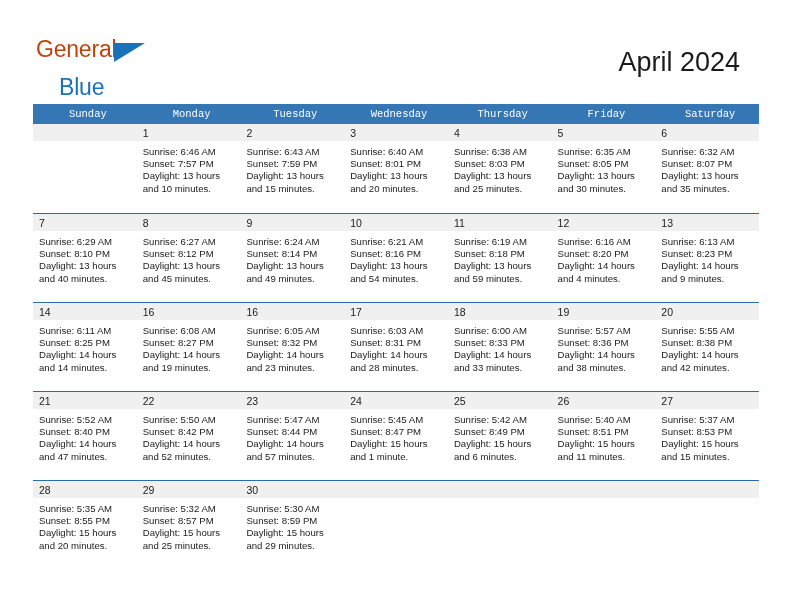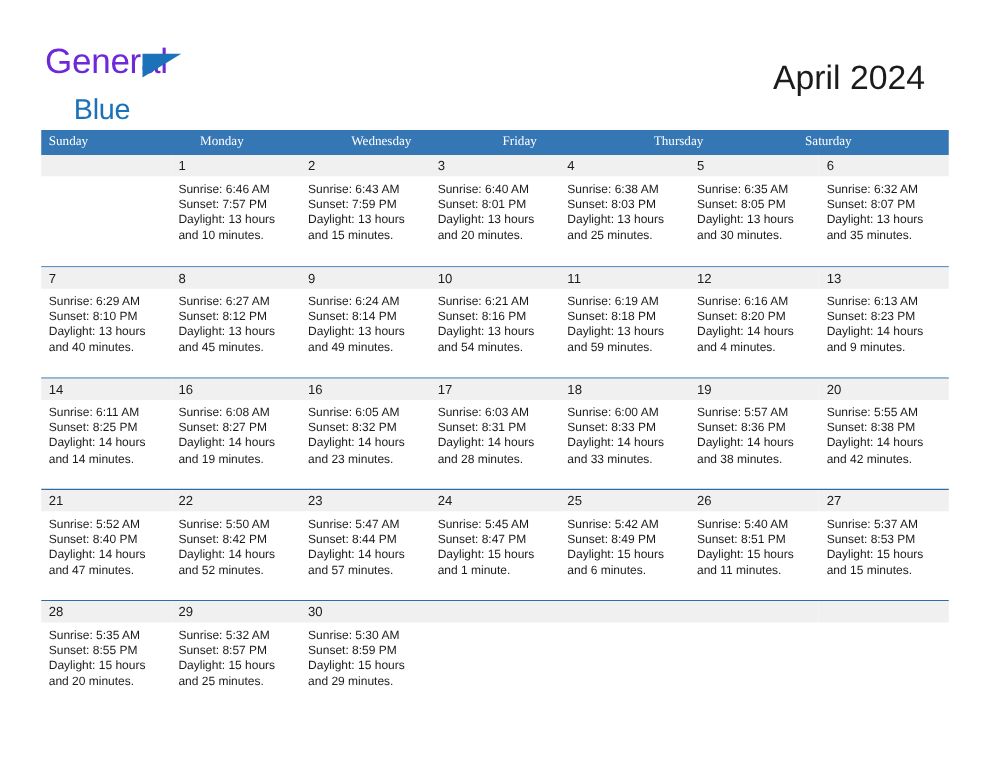--- a/index.html
+++ b/index.html
@@ -35,23 +35,23 @@
     position: absolute;
     left: 36px;
     top: 36px;
     width: 230px;
     height: 52px;
   }
   .brand-general {
     position: absolute;
     left: 0;
     top: 0;
-    font-size: 28px;
+    font-size: 23px;
     line-height: 26px;
-    color: #6d28d9;
+    color: #c2410c;
     letter-spacing: -0.2px;
     font-family: "Liberation Sans", sans-serif;
   }
   .brand-blue {
     position: absolute;
     left: 23px;
     top: 38px;
     font-size: 23px;
     line-height: 26px;
     color: #1b72b8;
@@ -107,23 +107,24 @@
     background: #3576b4;
     height: 20px;
   }
   .dow-cell {
     flex: 1 1 0;
     box-sizing: border-box;
     padding: 3px 0 0 6px;
     font-size: 10.5px;
     line-height: 14px;
     color: #ffffff;
-    font-family: Liberation Serif, serif;
+    font-family: Liberation Mono, monospace;
     white-space: nowrap;
     overflow: hidden;
+    text-align: center;
   }
 
   .week-row {
     border-top: 1.6px solid #2b6ca9;
     height: 89px;
     box-sizing: border-box;
   }
   .week-row.first {
     border-top: none;
   }
@@ -182,23 +183,24 @@
       <p class="cal-subtitle">Drumnadrochit, Scotland, United Kingdom</p>
     </div>
 
   </div>
 
   <div class="calendar">
 
     <div class="cal-row dow-row">
       <div class="dow-cell">Sunday</div>
       <div class="dow-cell">Monday</div>
+      <div class="dow-cell">Tuesday</div>
       <div class="dow-cell">Wednesday</div>
+      <div class="dow-cell">Thursday</div>
       <div class="dow-cell">Friday</div>
-      <div class="dow-cell">Thursday</div>
       <div class="dow-cell">Saturday</div>
     </div>
 
     <div class="cal-row week-row first">
       <div class="day-cell empty">
         <div class="day-num-strip"></div>
         <div class="day-body">
           <div></div>
           <div></div>
           <div></div>

